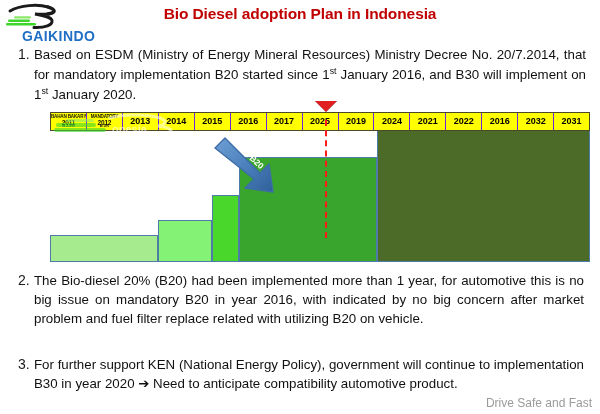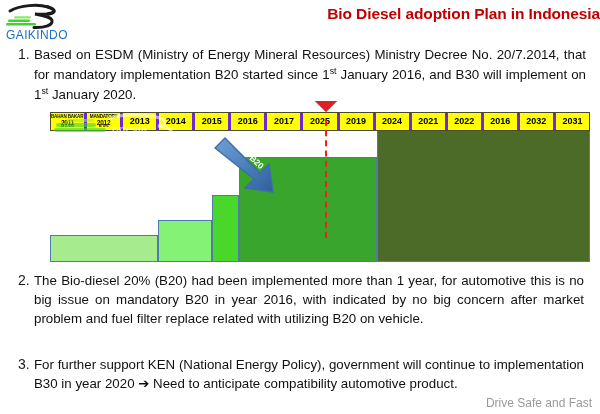--- a/index.html
+++ b/index.html
@@ -24,36 +24,36 @@
     width: 62px;
     height: 40px;
   }
   #logo .logo-mark {
     position: absolute;
     left: 0; top: 0;
     width: 62px; height: 28px;
   }
   #logo .logo-text {
     position: absolute;
-    left: 2px;
+    left: 18px;
     top: 26px;
-    font-size: 12px;
-    font-weight: normal;
+    font-size: 14px;
+    font-weight: bold;
     letter-spacing: 0.4px;
     color: #1f6fc4;
     font-family: "Liberation Sans", sans-serif;
   }
 
   
   #title {
     position: absolute;
     left: 0;
     top: 5px;
     width: 600px;
-    text-align: right;
+    text-align: center;
     font-size: 15.5px;
     font-weight: bold;
     color: #c00000;
     font-family: "Liberation Sans", sans-serif;
     letter-spacing: -0.1px;
   }
 
   
   .item {
     position: absolute;
@@ -101,21 +101,21 @@
     width: 540px;
     height: 19px;
     display: flex;
     border: 1px solid #4a4a2a;
     box-sizing: border-box;
     background: #ffff00;
     z-index: 6;
   }
   .yr {
     flex: 1 1 0;
-    border-right: 3px solid #6d28d9;
+    border-right: 1px solid #6d28d9;
     box-sizing: border-box;
     background: #ffff00;
     display: flex;
     align-items: center;
     justify-content: center;
     font-size: 9px;
     font-weight: bold;
     color: #000000;
     font-family: "Liberation Sans", sans-serif;
     line-height: 1;

